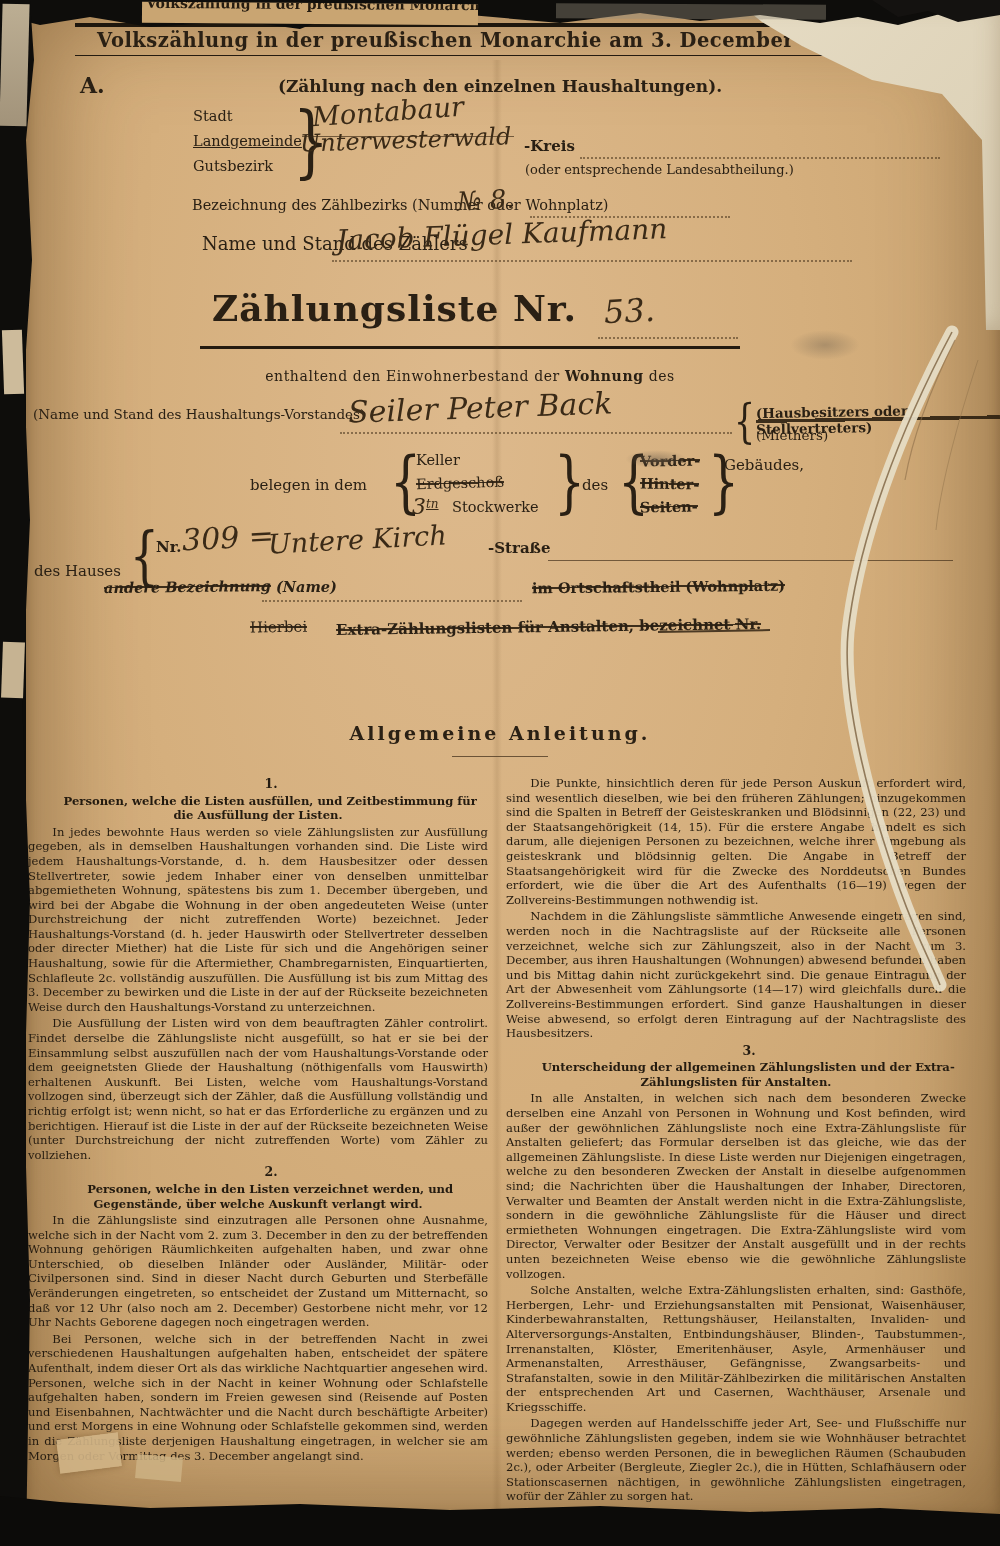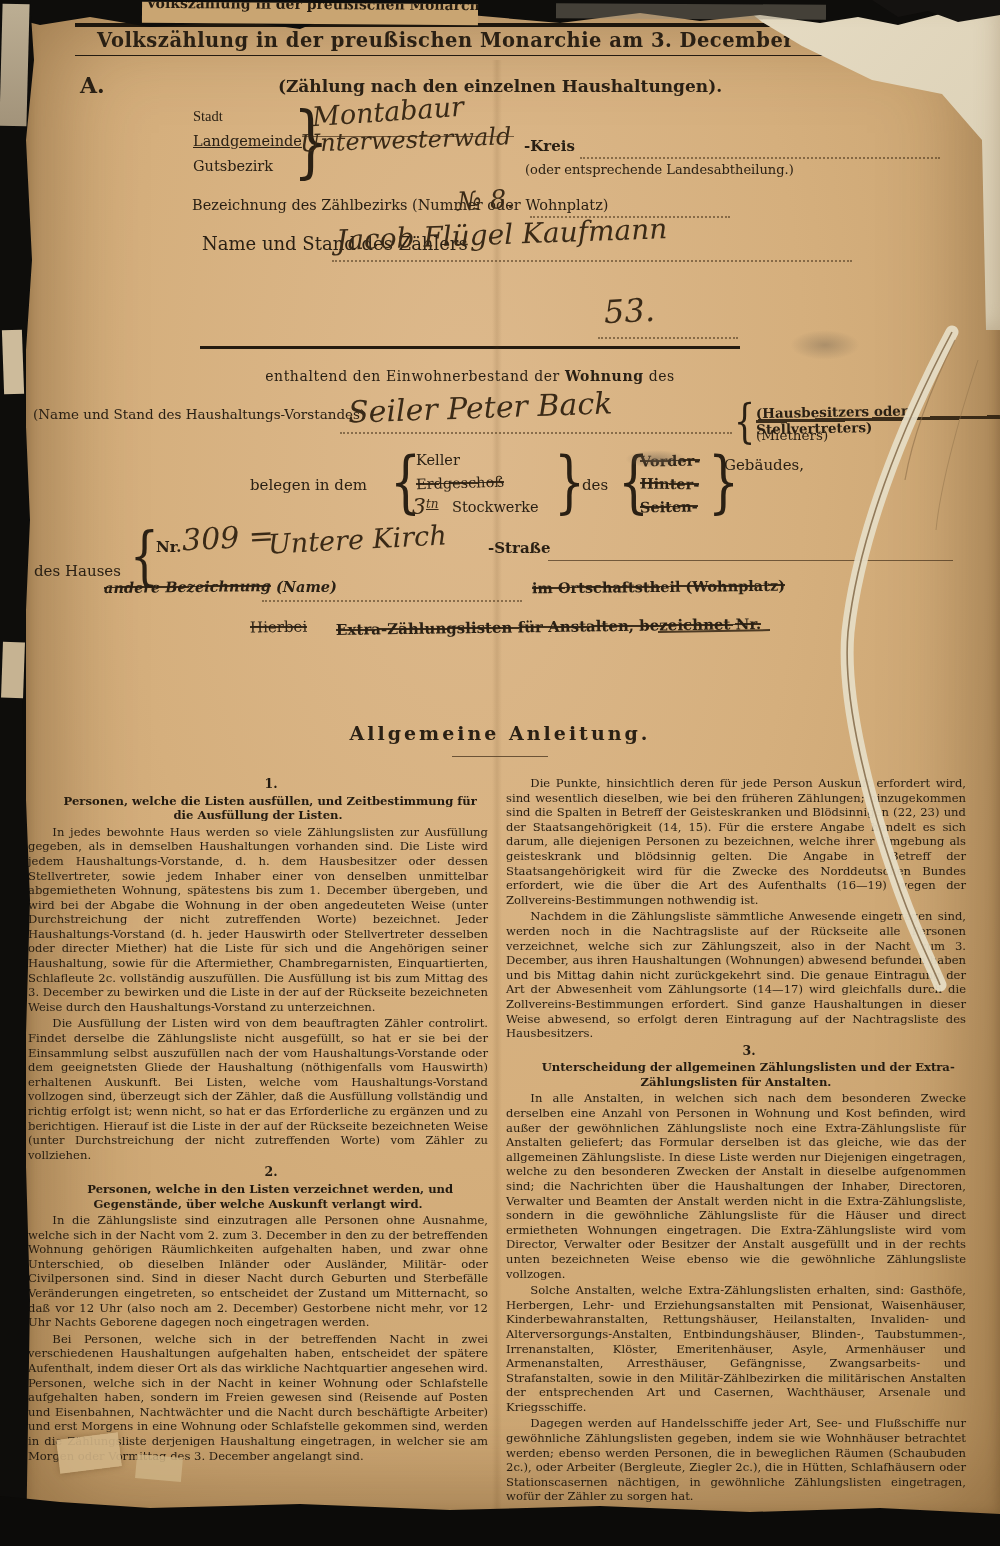--- a/index.html
+++ b/index.html
@@ -31,39 +31,40 @@
 
   <div id="paper" class="abs"></div>
 
   <div class="abs print" style="left:75px;top:23px;width:812px;text-align:center;font-weight:bold;font-size:19.5px;letter-spacing:.5px;
               border-top:4px solid #1d160d;padding:2px 0 3px 0;border-bottom:1px solid #241b10;">Volkszählung in der preußischen Monarchie am 3. December 1867.</div>
   <div class="abs" style="left:75px;top:55px;width:812px;border-bottom:1.5px solid #241b10;"></div>
 
   <div class="abs print" style="left:80px;top:72px;font-size:22px;font-weight:bold;">A.</div>
   <div class="abs print" style="left:235px;top:76px;width:530px;text-align:center;font-weight:bold;font-size:17px;">(Zählung nach den einzelnen Haushaltungen).</div>
 
-  <div class="abs print" style="left:193px;top:108px;font-size:14.5px;font-family:Liberation Serif, serif;">Stadt</div>
+  <div class="abs print" style="left:193px;top:108px;font-size:14.5px;">Stadt</div>
   <div class="abs print" style="left:193px;top:133px;font-size:14.5px;text-decoration:underline;">Landgemeinde</div>
   <div class="abs print" style="left:193px;top:158px;font-size:14.5px;">Gutsbezirk</div>
   <div class="abs brace" style="left:286px;top:102px;font-size:78px;line-height:78px;">}</div>
   <div class="abs hw" style="left:312px;top:96px;font-size:27px;transform:rotate(-4deg);">Montabaur</div>
   <div class="abs rule" style="left:302px;top:136px;width:212px;"></div>
   <div class="abs hw" style="left:300px;top:126px;font-size:24px;transform:rotate(-2deg);">Unterwesterwald</div>
   <div class="abs print" style="left:524px;top:137px;font-size:15px;font-weight:bold;">-Kreis</div>
   <div class="abs dot" style="left:580px;top:157px;width:360px;"></div>
   <div class="abs print" style="left:525px;top:162px;font-size:13px;">(oder entsprechende Landesabtheilung.)</div>
 
   <div class="abs print" style="left:192px;top:197px;font-size:14.5px;">Bezeichnung des Zählbezirks (Nummer oder Wohnplatz)</div>
   <div class="abs hw" style="left:457px;top:185px;font-size:26px;transform:rotate(-3deg);">№ 8.</div>
   <div class="abs dot" style="left:530px;top:216px;width:200px;"></div>
 
   <div class="abs print" style="left:202px;top:233px;font-size:18px;">Name und Stand des Zählers</div>
   <div class="abs hw" style="left:336px;top:218px;font-size:28px;transform:rotate(-2deg);">Jacob Flügel Kaufmann</div>
   <div class="abs dot" style="left:332px;top:260px;width:520px;"></div>
 
+  <div class="abs print" style="left:212px;top:287px;font-size:36px;font-weight:bold;letter-spacing:1px;">Zählungsliste Nr.</div>
   <div class="abs hw" style="left:604px;top:292px;font-size:32px;transform:rotate(-3deg);">53.</div>
   <div class="abs dot" style="left:598px;top:337px;width:140px;"></div>
   <div class="abs" style="left:200px;top:346px;width:540px;height:3px;background:#241b10;"></div>
 
   <div class="abs print" style="left:230px;top:368px;width:480px;text-align:center;font-size:14px;letter-spacing:.6px;">
     <span>enthaltend den Einwohnerbestand der</span>
     <span style="font-weight:bold;">Wohnung</span>
     <span>des</span>
   </div>
 

